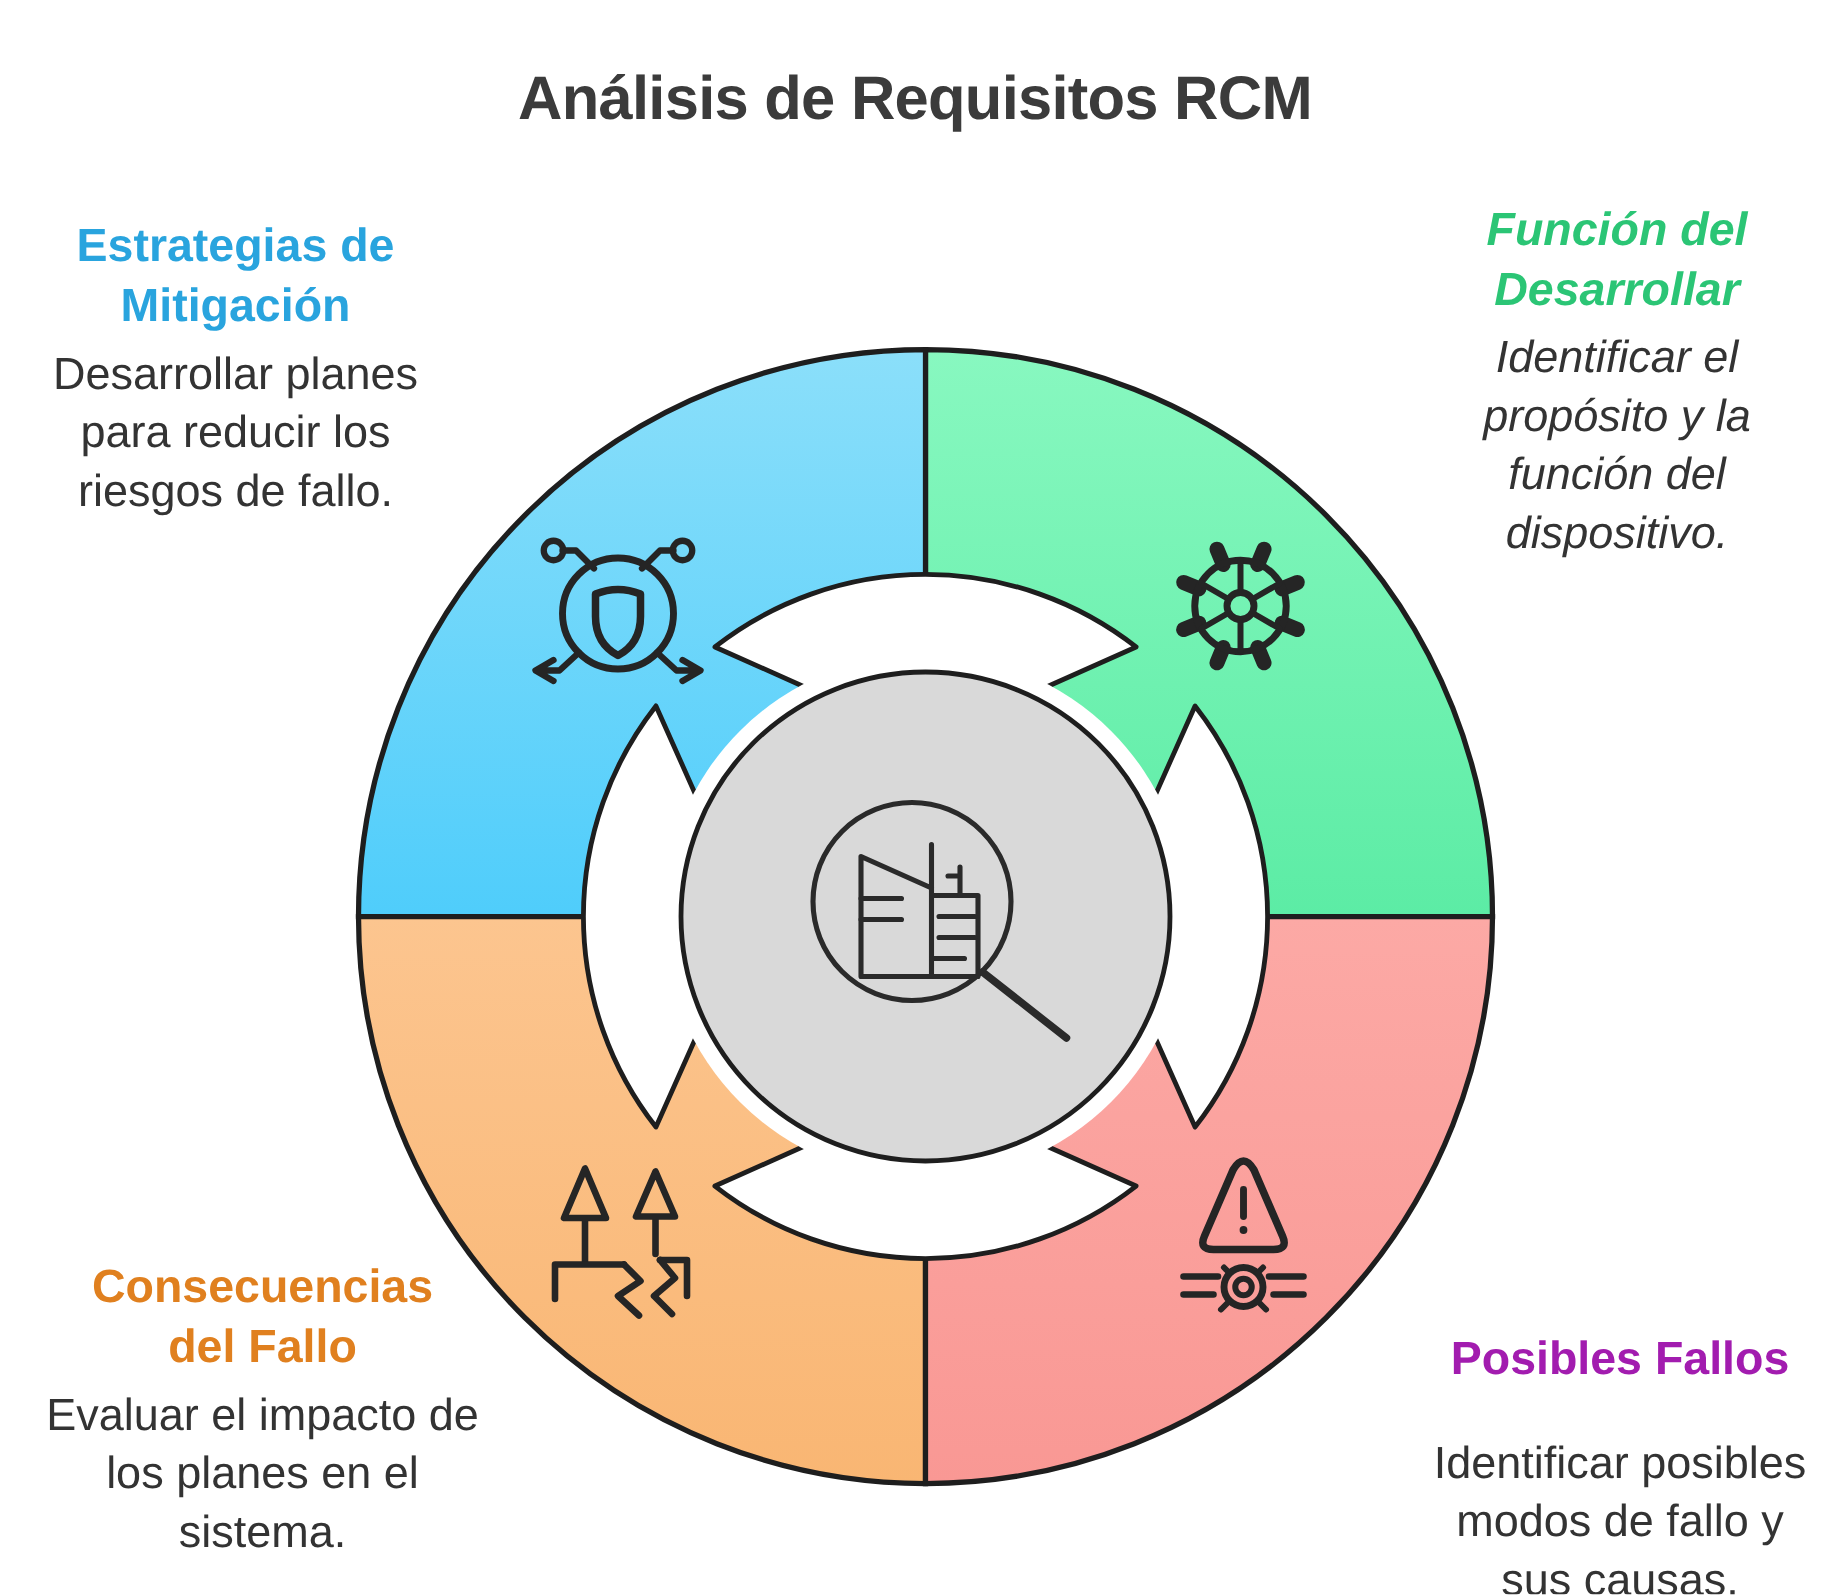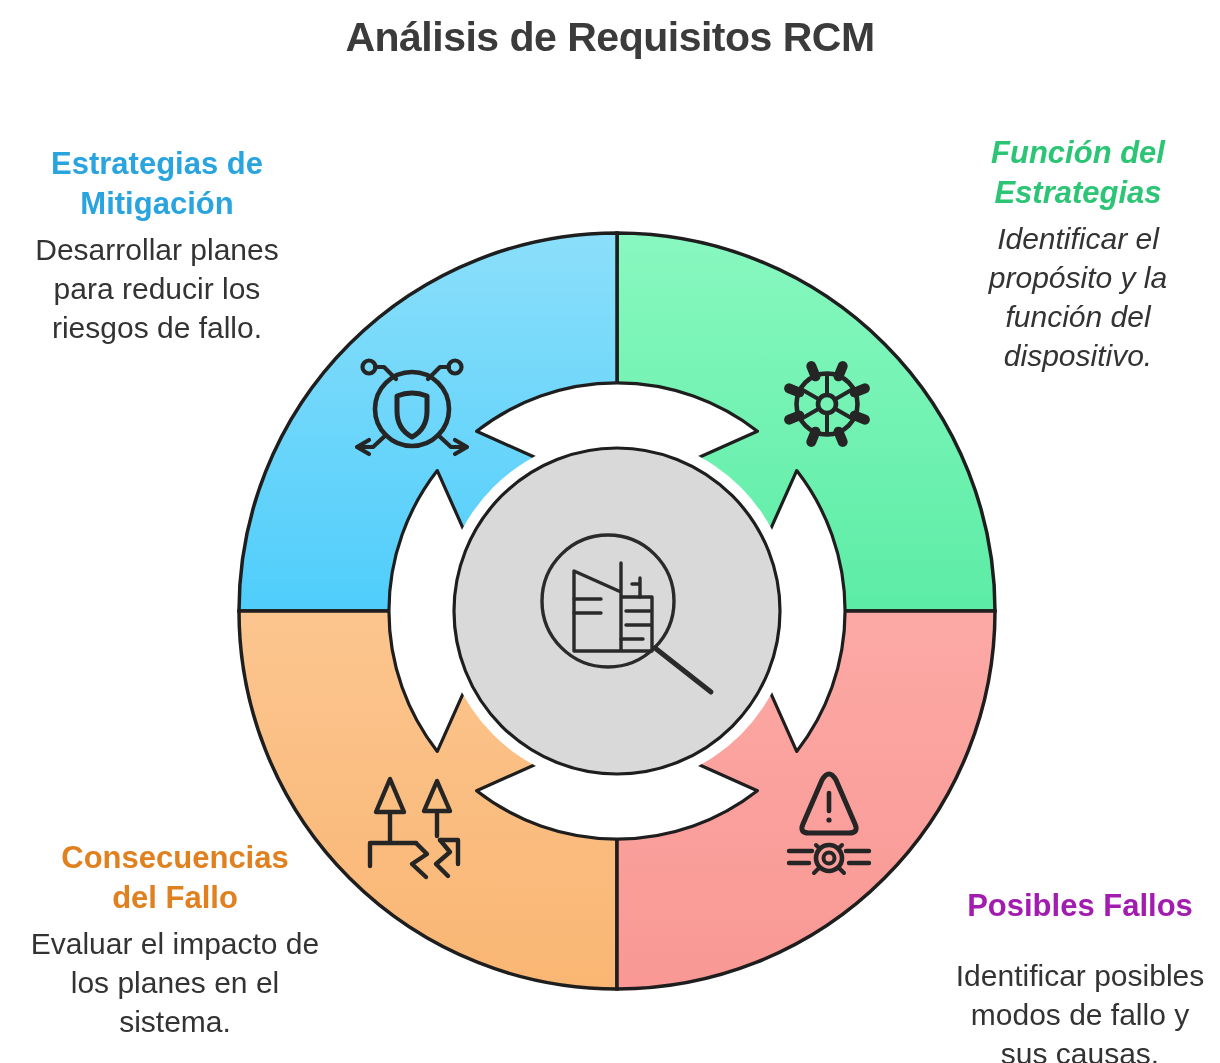--- a/index.html
+++ b/index.html
@@ -1,18 +1,18 @@
 <!DOCTYPE html>
 <html><head>
 <meta charset="utf-8">
 <style>
   html,body{margin:0;padding:0;background:#ffffff;}
   #page{position:relative;width:1220px;height:1063px;background:#ffffff;overflow:hidden;
         font-family:"Liberation Sans", sans-serif;}
-  .title{position:absolute;top:14px;left:0;width:1220px;text-align:center;
+  .title{position:absolute;top:42px;left:0;width:1220px;text-align:center;
          font-size:41px;font-weight:700;color:#3b3b3b;letter-spacing:-0.5px;}
   .qtext{position:absolute;text-align:center;}
   .qhead{font-size:31px;font-weight:700;line-height:1.28;}
   .qdesc{font-size:30px;color:#333333;line-height:1.3;margin-top:7px;}
   .tl{left:7px;top:144px;width:300px;}
   .tr{left:955px;top:133px;width:246px;font-style:italic;}
   .bl{left:0px;top:838px;width:310px;padding-left:20px;}
   .br{left:950px;top:886px;width:260px;}
   .br .qdesc{margin-top:30px;text-align:center;}
   svg{position:absolute;left:0;top:0;}
@@ -130,21 +130,21 @@
     <div class="qhead" style="color: rgb(41, 164, 222);">
       <div>Estrategias de</div>
       <div>Mitigación</div>
     </div>
     <div class="qdesc">Desarrollar planes para reducir los riesgos de fallo.</div>
   </div>
 
   <div class="qtext tr">
     <div class="qhead" style="color: rgb(43, 197, 117);">
       <div>Función del</div>
-      <div>Estrategias</div>
+      <div>Desarrollar</div>
     </div>
     <div class="qdesc">Identificar el propósito y la función del dispositivo.</div>
   </div>
 
   <div class="qtext bl">
     <div class="qhead" style="color: rgb(224, 128, 31);">
       <div>Consecuencias</div>
       <div>del Fallo</div>
     </div>
     <div class="qdesc">Evaluar el impacto de los planes en el sistema.</div>

